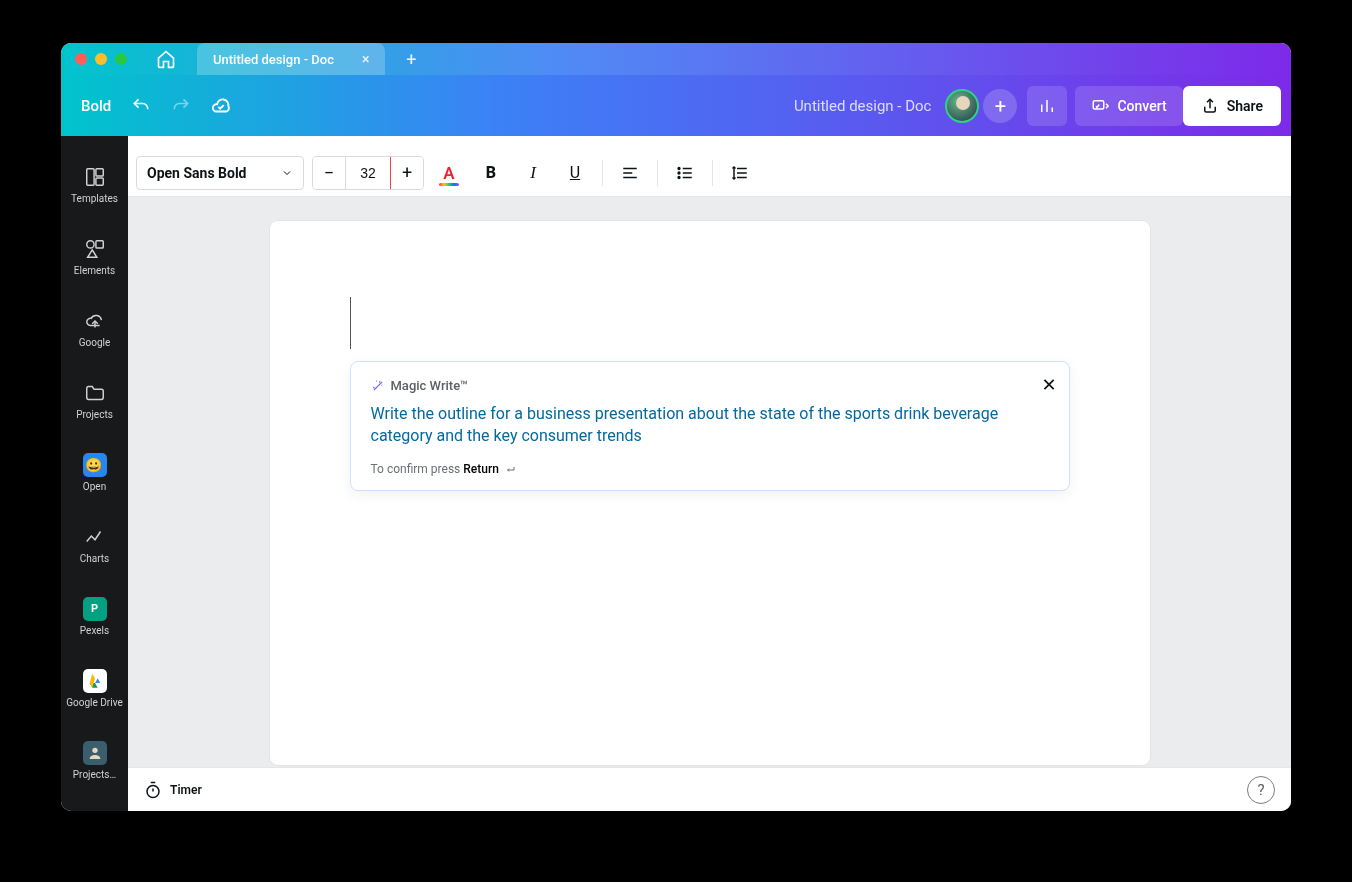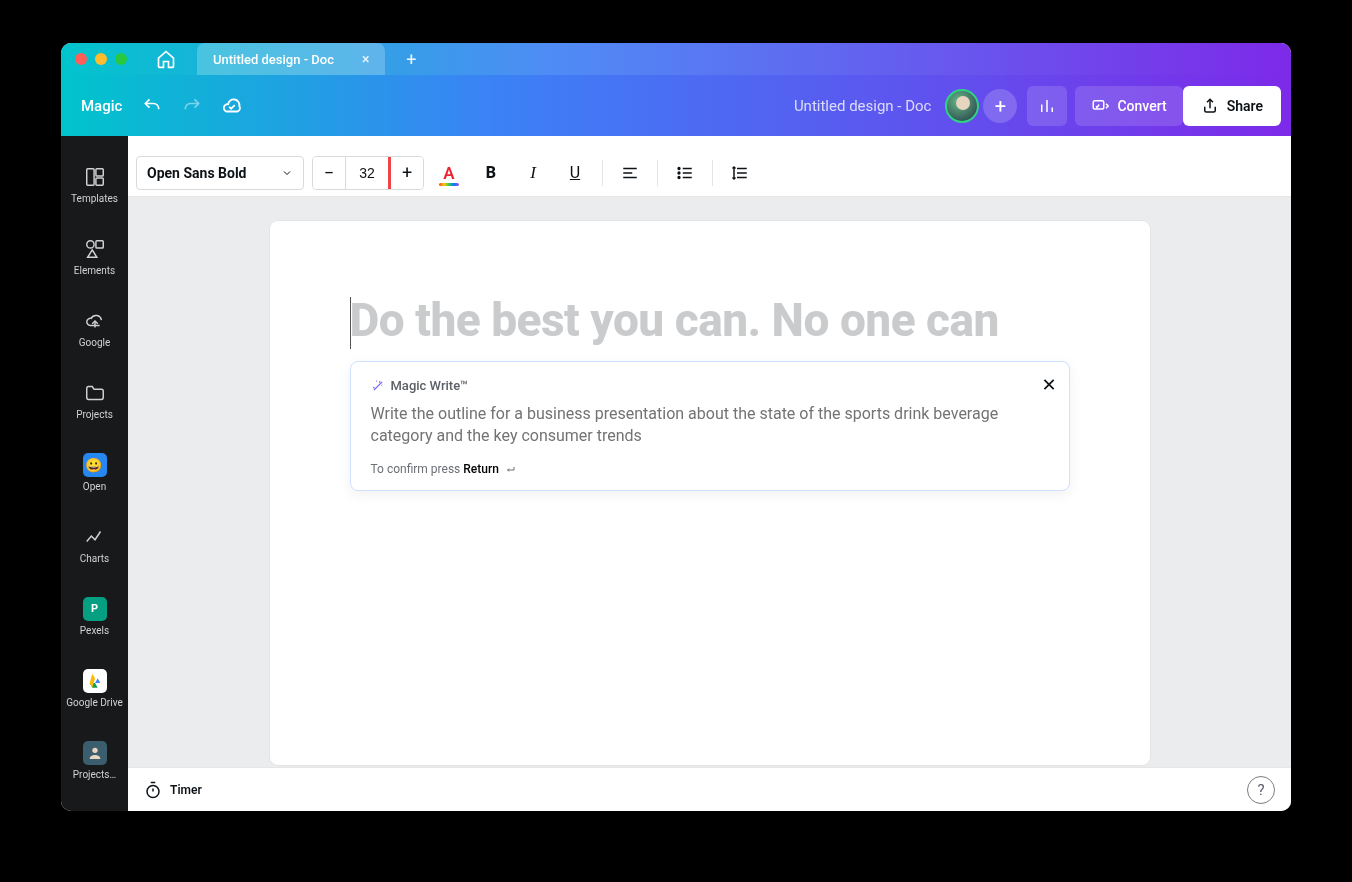--- a/index.html
+++ b/index.html
@@ -150,21 +150,21 @@
 .size-group {
   display: flex; align-items: center; height: 34px; border: 1px solid #d7d9db;
   border-radius: 4px; overflow: hidden;
 }
 .size-btn {
   width: 32px; height: 32px; display: flex; align-items: center; justify-content: center;
   font-size: 18px; color: #0d1216; cursor: pointer; background: #fff;
 }
 .size-input {
   width: 46px; height: 32px; text-align: center; border: none; border-left: 1px solid #d7d9db;
-  border-right: 3px solid #ef4444; font-size: 14px; font-weight: 500; color: #0d1216;
+  border-right: 1px solid #ef4444; font-size: 14px; font-weight: 500; color: #0d1216;
 }
 .tb-btn {
   width: 34px; height: 34px; display: flex; align-items: center; justify-content: center;
   cursor: pointer; border-radius: 4px; color: #0d1216;
 }
 .tb-sep { width: 1px; height: 26px; background: #e3e5e7; margin: 0 2px; }
 .text-color-btn { position: relative; }
 .text-color-underline{
   position:absolute; bottom:4px; left:7px; width:20px; height:3px;
   background: linear-gradient(90deg,#ff3b30,#ffcc00,#34c759,#007aff,#af52de);
@@ -201,21 +201,21 @@
 }
 .magic-header {
   display: flex; align-items: center; gap: 6px; font-size: 13px;
   color: #5b5f66; font-weight: 500; margin-bottom: 10px;
 }
 .magic-close {
   position: absolute; right: 12px; top: 12px; font-size: 18px;
   color: #0d1216; cursor: pointer;
 }
 .magic-prompt {
-  font-size: 16px; line-height: 1.4; color: #737373; margin-bottom: 14px;
+  font-size: 16px; line-height: 1.4; color: #0369a1; margin-bottom: 14px;
 }
 .magic-hint { font-size: 12px; color: #6b6f76; }
 .magic-hint .keyname { color: #000000; font-weight: 500; text-align: center; }
 
 .footer {
   height: 44px; background: #fff; border-top: 1px solid #e6e6e6;
   display: flex; align-items: center; padding: 0 16px;
   justify-content: space-between;
 }
 .timer {
@@ -247,21 +247,21 @@
         </svg>
     </div>
     <div class="tab">
       <span>Untitled design - Doc</span>
       <span class="tab-close">×</span>
     </div>
     <div class="new-tab-btn">+</div>
   </div>
 
   <div class="topbar">
-    <div class="file-btn">Magic</div>
+    <div class="file-btn">Bold</div>
     <div class="icon-btn">
       <svg width="20" height="20" viewBox="0 0 24 24" fill="none" stroke="#fff" stroke-width="2">
           <path d="M9 14L4 9l5-5"></path>
           <path d="M4 9h10a6 6 0 0 1 6 6v1"></path>
         </svg>
     </div>
     <div class="icon-btn" style="opacity:0.45">
       <svg width="20" height="20" viewBox="0 0 24 24" fill="none" stroke="#fff" stroke-width="2">
           <path d="M15 14l5-5-5-5"></path>
           <path d="M20 9H10a6 6 0 0 0-6 6v1"></path>
@@ -426,21 +426,20 @@
               <path d="M8 6h13M8 12h13M8 18h13"></path>
               <path d="M4 4v16"></path>
               <path d="M2 6l2-2 2 2M2 18l2 2 2-2"></path>
             </svg>
         </div>
       </div>
 
       <div class="canvas-area">
         <div class="page">
           <div class="cursor-line"></div>
-          <div class="placeholder">Do the best you can. No one can</div>
 
           <div class="magic-popup">
             <div class="magic-close">✕</div>
             <div class="magic-header">
               <svg width="14" height="14" viewBox="0 0 24 24" fill="none" stroke="#6b5cf6" stroke-width="2">
                   <path d="M5 19L19 5"></path>
                   <path d="M14 4l2 2M4 14l2 2M18 10l1 1M9 3l1 1"></path>
                 </svg>
               <span>Magic Write™</span>
             </div>

